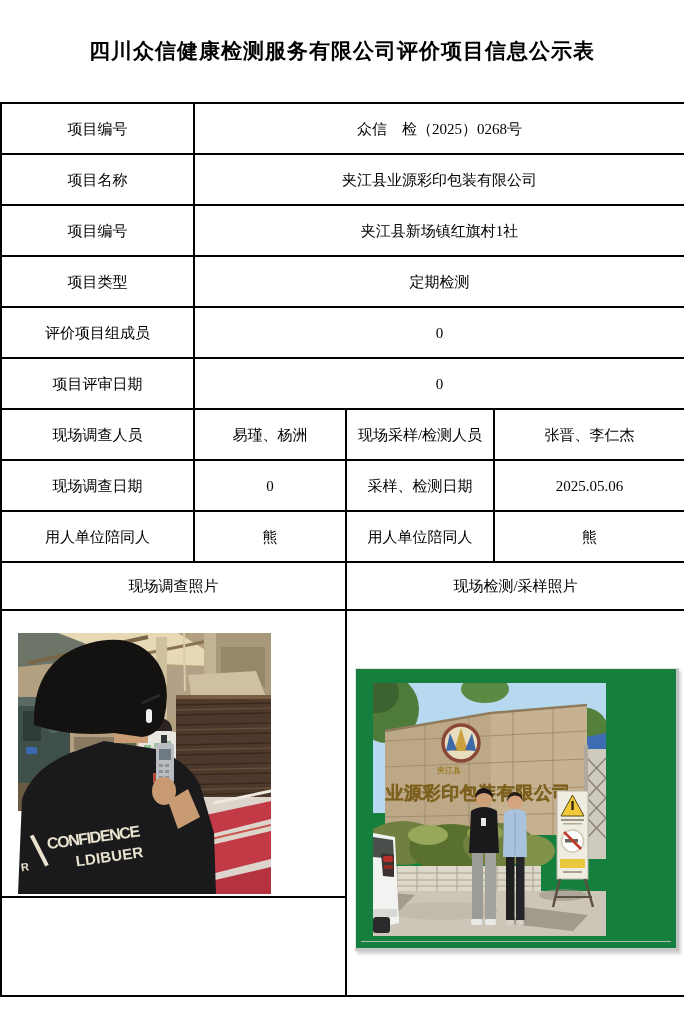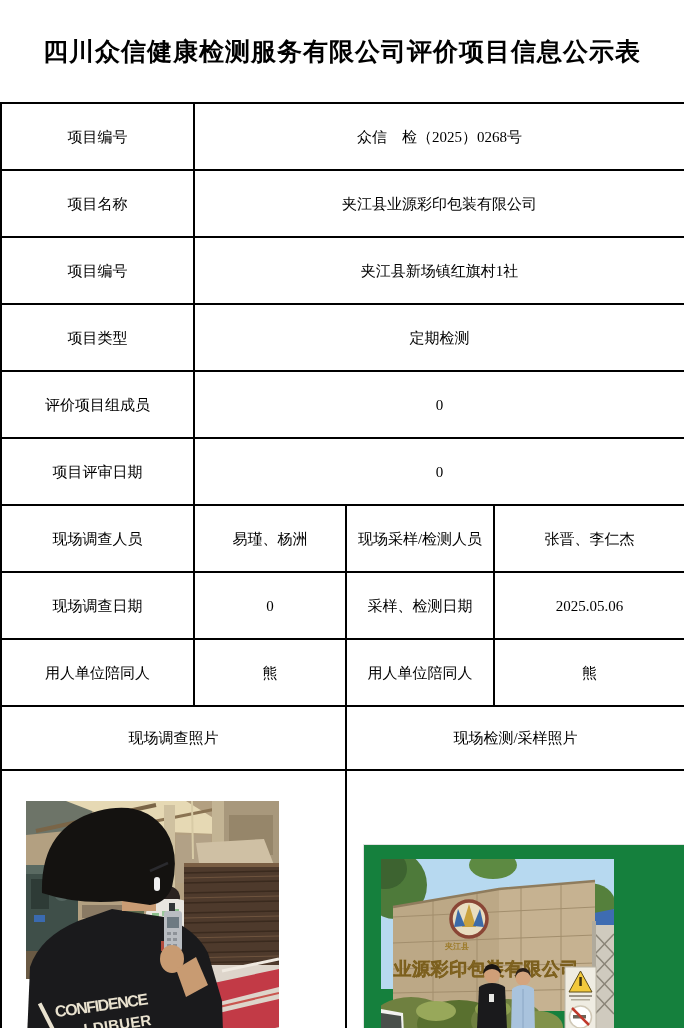--- a/index.html
+++ b/index.html
@@ -3,28 +3,28 @@
 <meta charset="utf-8">
 <style>
   html,body{margin:0;padding:0;background:#ffffff;}
   .page{
     width:684px;height:1028px;background:#ffffff;overflow:hidden;
     font-family:"Liberation Serif","DejaVu Serif",serif;color:#000;
     position:relative;
   }
   .doc-title{
     height:102px;display:flex;align-items:center;justify-content:center;
-    font-size:25px;font-weight:bold;letter-spacing:1px;text-align:center;
+    font-size:21px;font-weight:bold;letter-spacing:1px;text-align:center;
   }
   table.info-table{
     border-collapse:collapse;table-layout:fixed;width:684px;
   }
   table.info-table td{
     border:2px solid #000;text-align:center;vertical-align:middle;
-    font-size:15px;padding:8px;overflow:hidden;line-height:1.2;
+    font-size:15px;padding:0;overflow:hidden;line-height:1.2;
   }
   tr.r td{height:49px;}
   tr.ph td{height:46px;border-radius:14px;}
   td.photo-cell-left{height:285px;vertical-align:top;text-align:left;}
   td.photo-cell-right{vertical-align:top;text-align:left;}
   td.bottom-empty{height:97px;}
   svg.photo{display:block;}
   .photo-left-wrap{margin:19px 0 0 16px;width:253px;height:261px;}
   .photo-frame{
     margin:12px 0 0 8px;width:320px;height:279px;background:#15803d;

